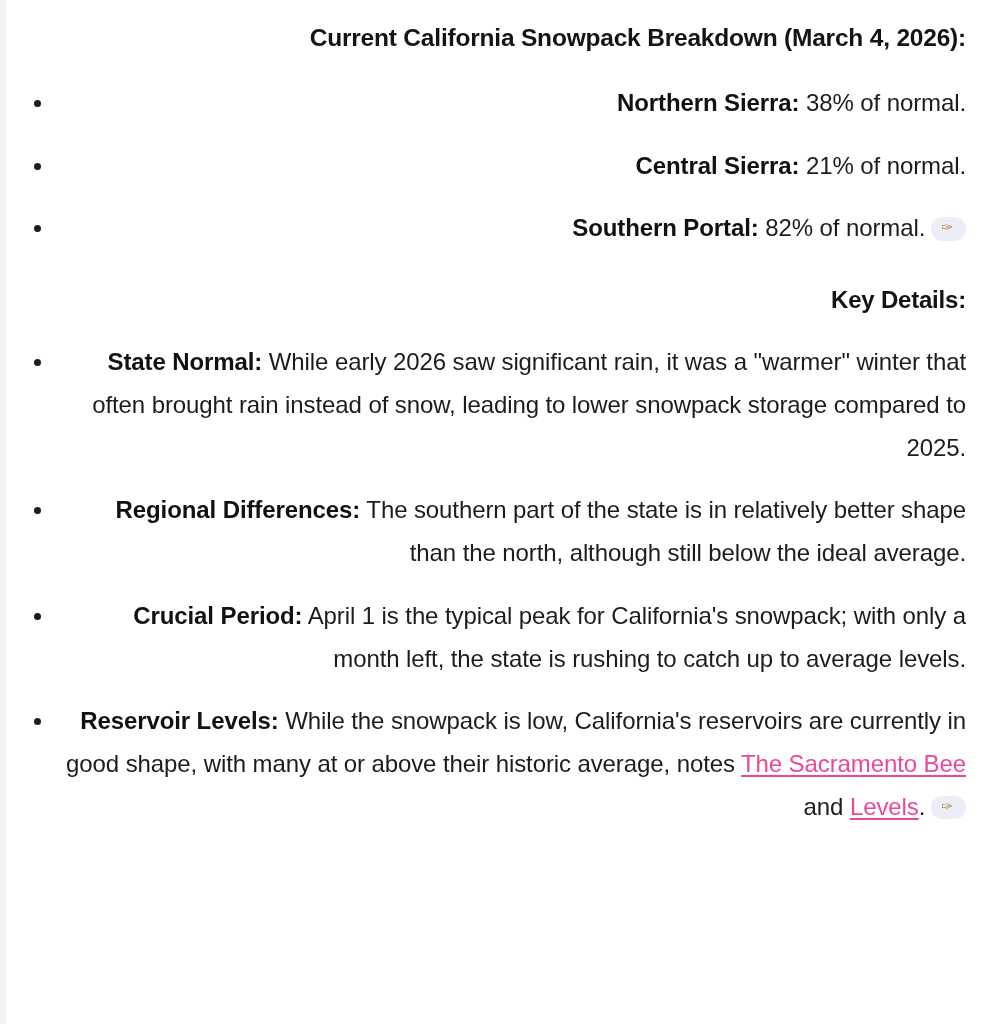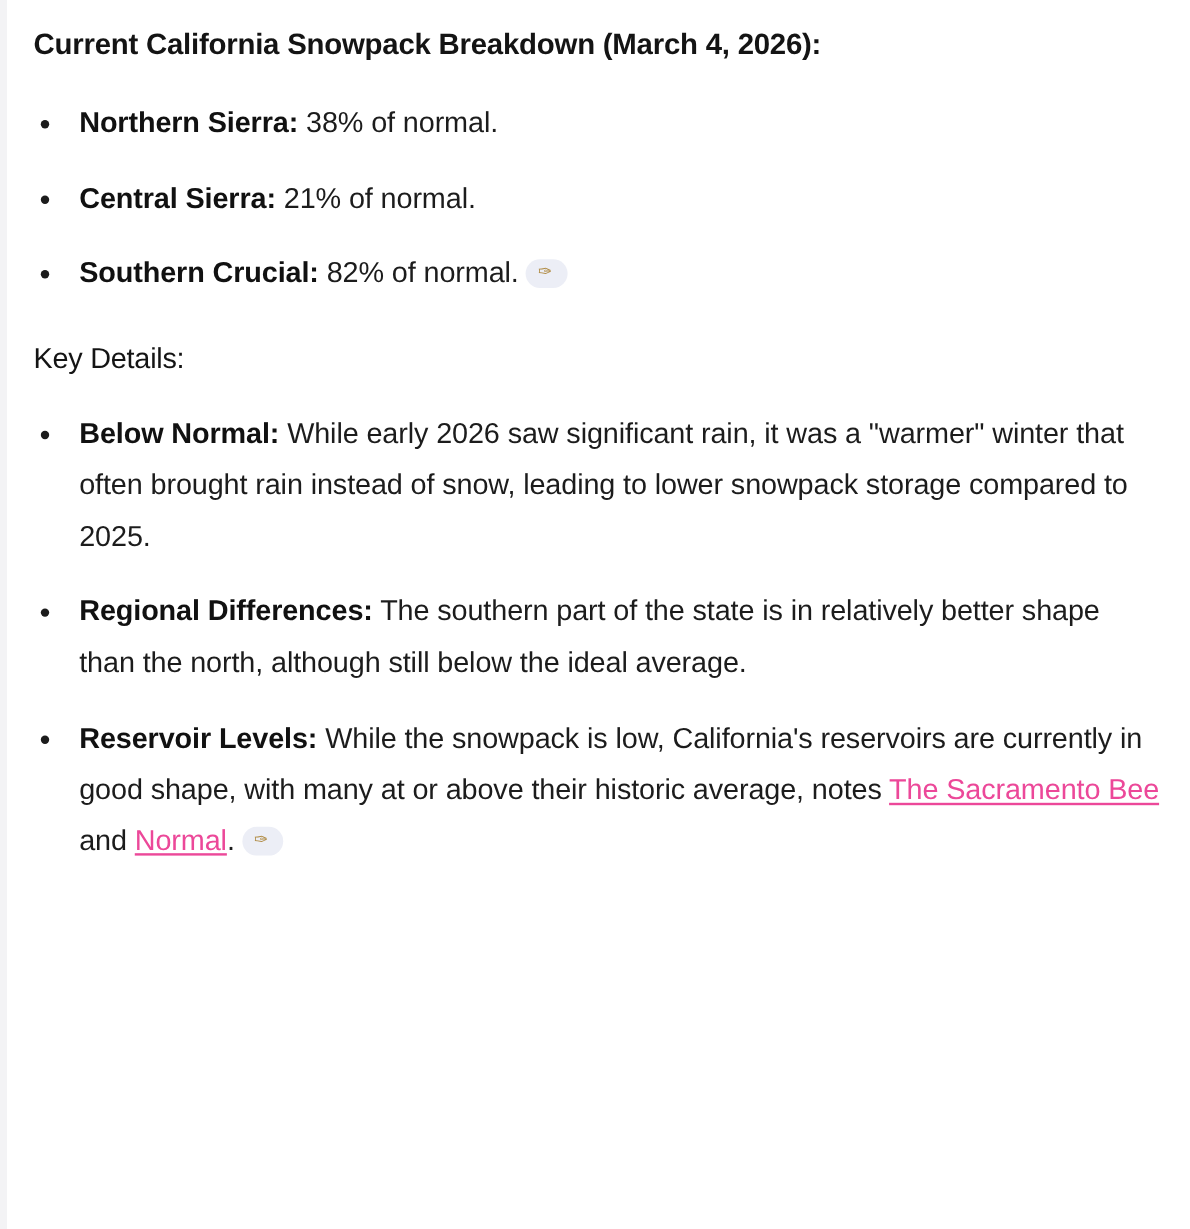--- a/index.html
+++ b/index.html
@@ -11,38 +11,39 @@
     width: 992px;
     min-height: 1024px;
     font-family: "Liberation Sans", sans-serif;
     color: #1a1a1a;
     -webkit-font-smoothing: antialiased;
   }
   .page {
     box-sizing: border-box;
     width: 992px;
     padding: 22px 26px 20px 28px;
+    text-align: right;
   }
   .edge-left {
     position: fixed;
     left: 0; top: 0; bottom: 0;
     width: 6px;
     background: #f3f3f5;
   }
   h2.section-heading {
     font-size: 24.5px;
     font-weight: 700;
     letter-spacing: -0.2px;
     line-height: 1.3;
     margin: 0 0 28px 0;
     color: #141414;
   }
   h3.section-heading {
     font-size: 24px;
-    font-weight: 400;
+    font-weight: 700;
     letter-spacing: -0.2px;
     line-height: 1.3;
     margin: 34px 0 26px 0;
     color: #141414;
   }
   ul.bullets {
     list-style: none;
     margin: 0;
     padding: 0;
   }
@@ -121,41 +122,44 @@
 
     <li>
       <span class="lead">Northern Sierra:</span><span> 38% of normal.</span>
     </li>
 
     <li>
       <span class="lead">Central Sierra:</span><span> 21% of normal.</span>
     </li>
 
     <li>
-      <span class="lead">Southern Crucial:</span><span> 82% of normal.</span><span class="citation">
+      <span class="lead">Southern Portal:</span><span> 82% of normal.</span><span class="citation">
           <span class="cite-glyph">✑</span>
         </span>
     </li>
 
   </ul>
 
   <h3 class="section-heading">Key Details:</h3>
 
   <ul class="bullets para-list">
 
     <li>
-      <span class="lead">Below Normal:</span><span> While early 2026 saw significant rain, it was a "warmer" winter that often brought rain instead of snow, leading to lower snowpack storage compared to 2025.</span>
+      <span class="lead">State Normal:</span><span> While early 2026 saw significant rain, it was a "warmer" winter that often brought rain instead of snow, leading to lower snowpack storage compared to 2025.</span>
     </li>
 
     <li>
       <span class="lead">Regional Differences:</span><span> The southern part of the state is in relatively better shape than the north, although still below the ideal average.</span>
     </li>
 
+    <li>
+      <span class="lead">Crucial Period:</span><span> April 1 is the typical peak for California's snowpack; with only a month left, the state is rushing to catch up to average levels.</span>
+    </li>
 
     <li>
-      <span class="lead">Reservoir Levels:</span><span> While the snowpack is low, California's reservoirs are currently in good shape, with many at or above their historic average, notes </span><a class="inline-link" href="#">The Sacramento Bee</a><span> and </span><a class="inline-link" href="#">Normal</a><span>.</span><span class="citation">
+      <span class="lead">Reservoir Levels:</span><span> While the snowpack is low, California's reservoirs are currently in good shape, with many at or above their historic average, notes </span><a class="inline-link" href="#">The Sacramento Bee</a><span> and </span><a class="inline-link" href="#">Levels</a><span>.</span><span class="citation">
           <span class="cite-glyph">✑</span>
         </span>
     </li>
 
   </ul>
 
 </div>
 
 </body></html>

